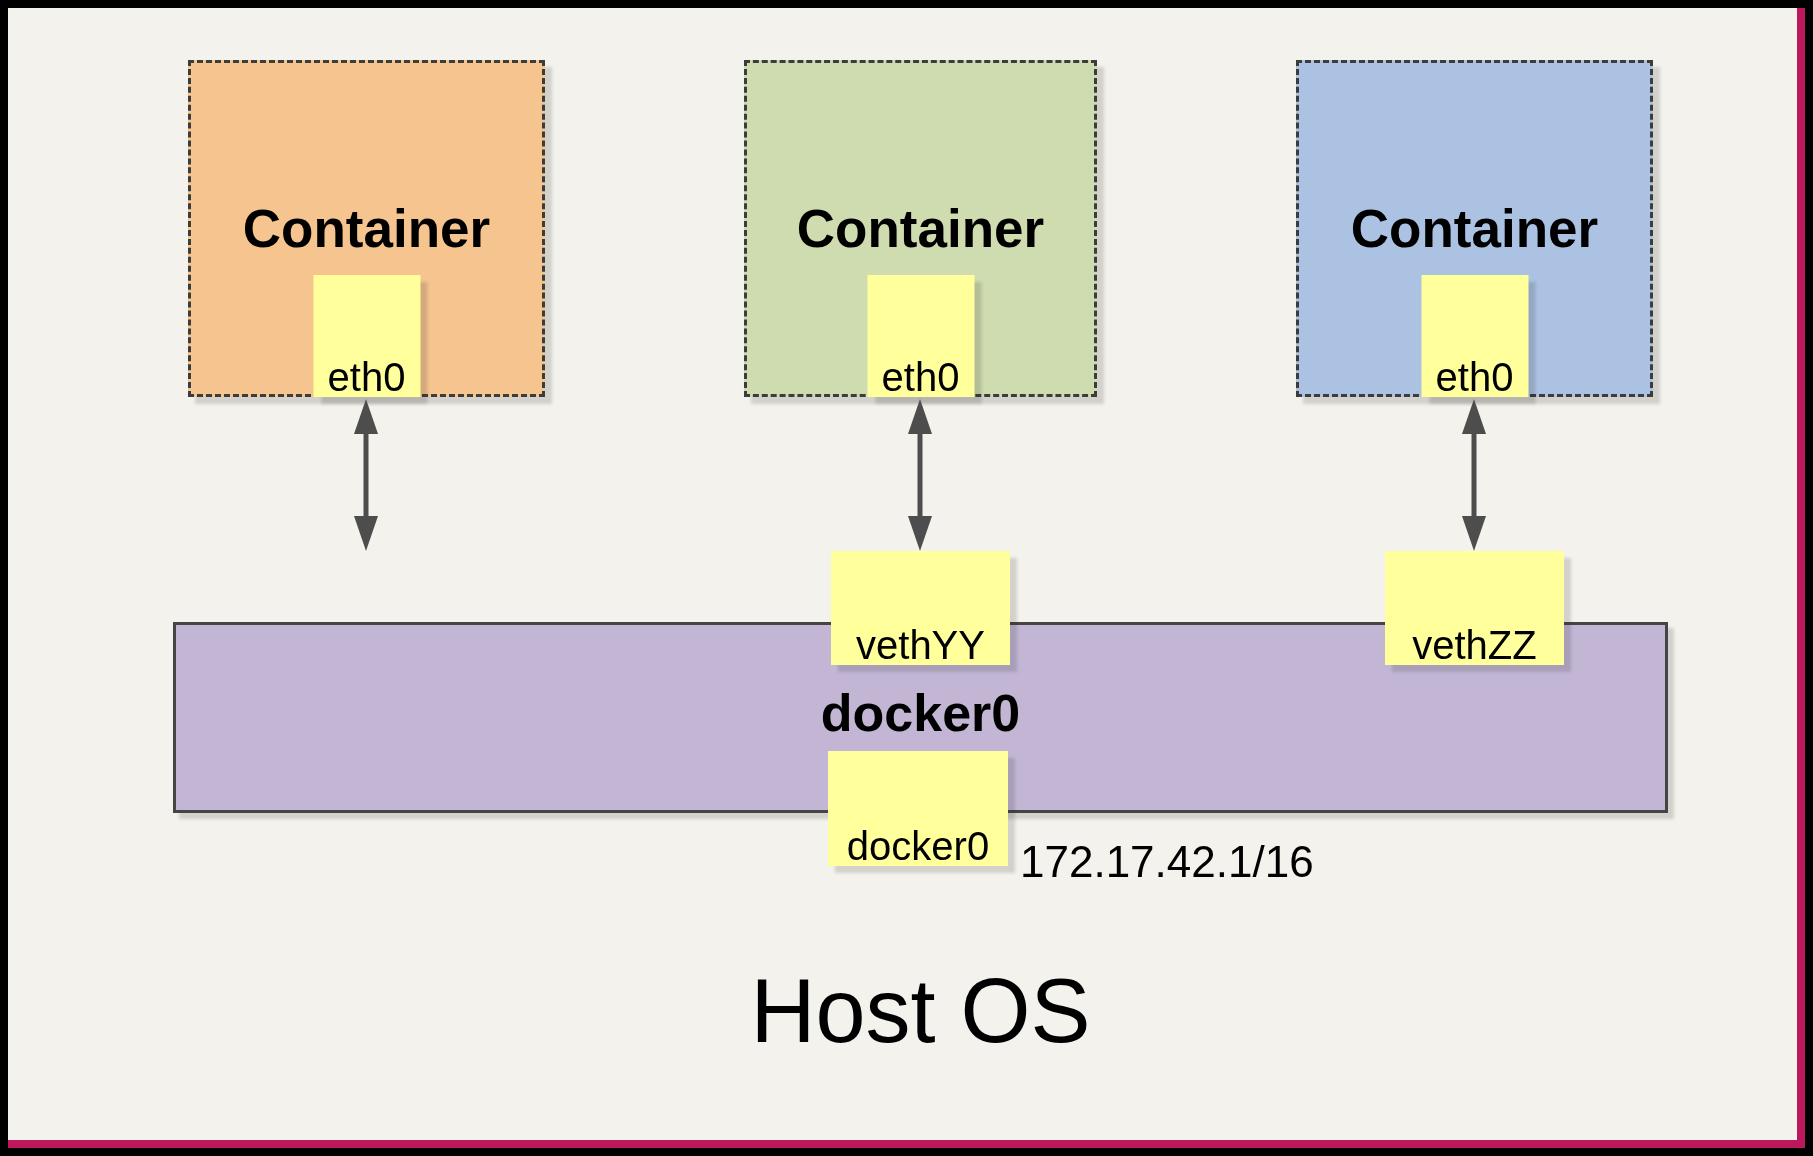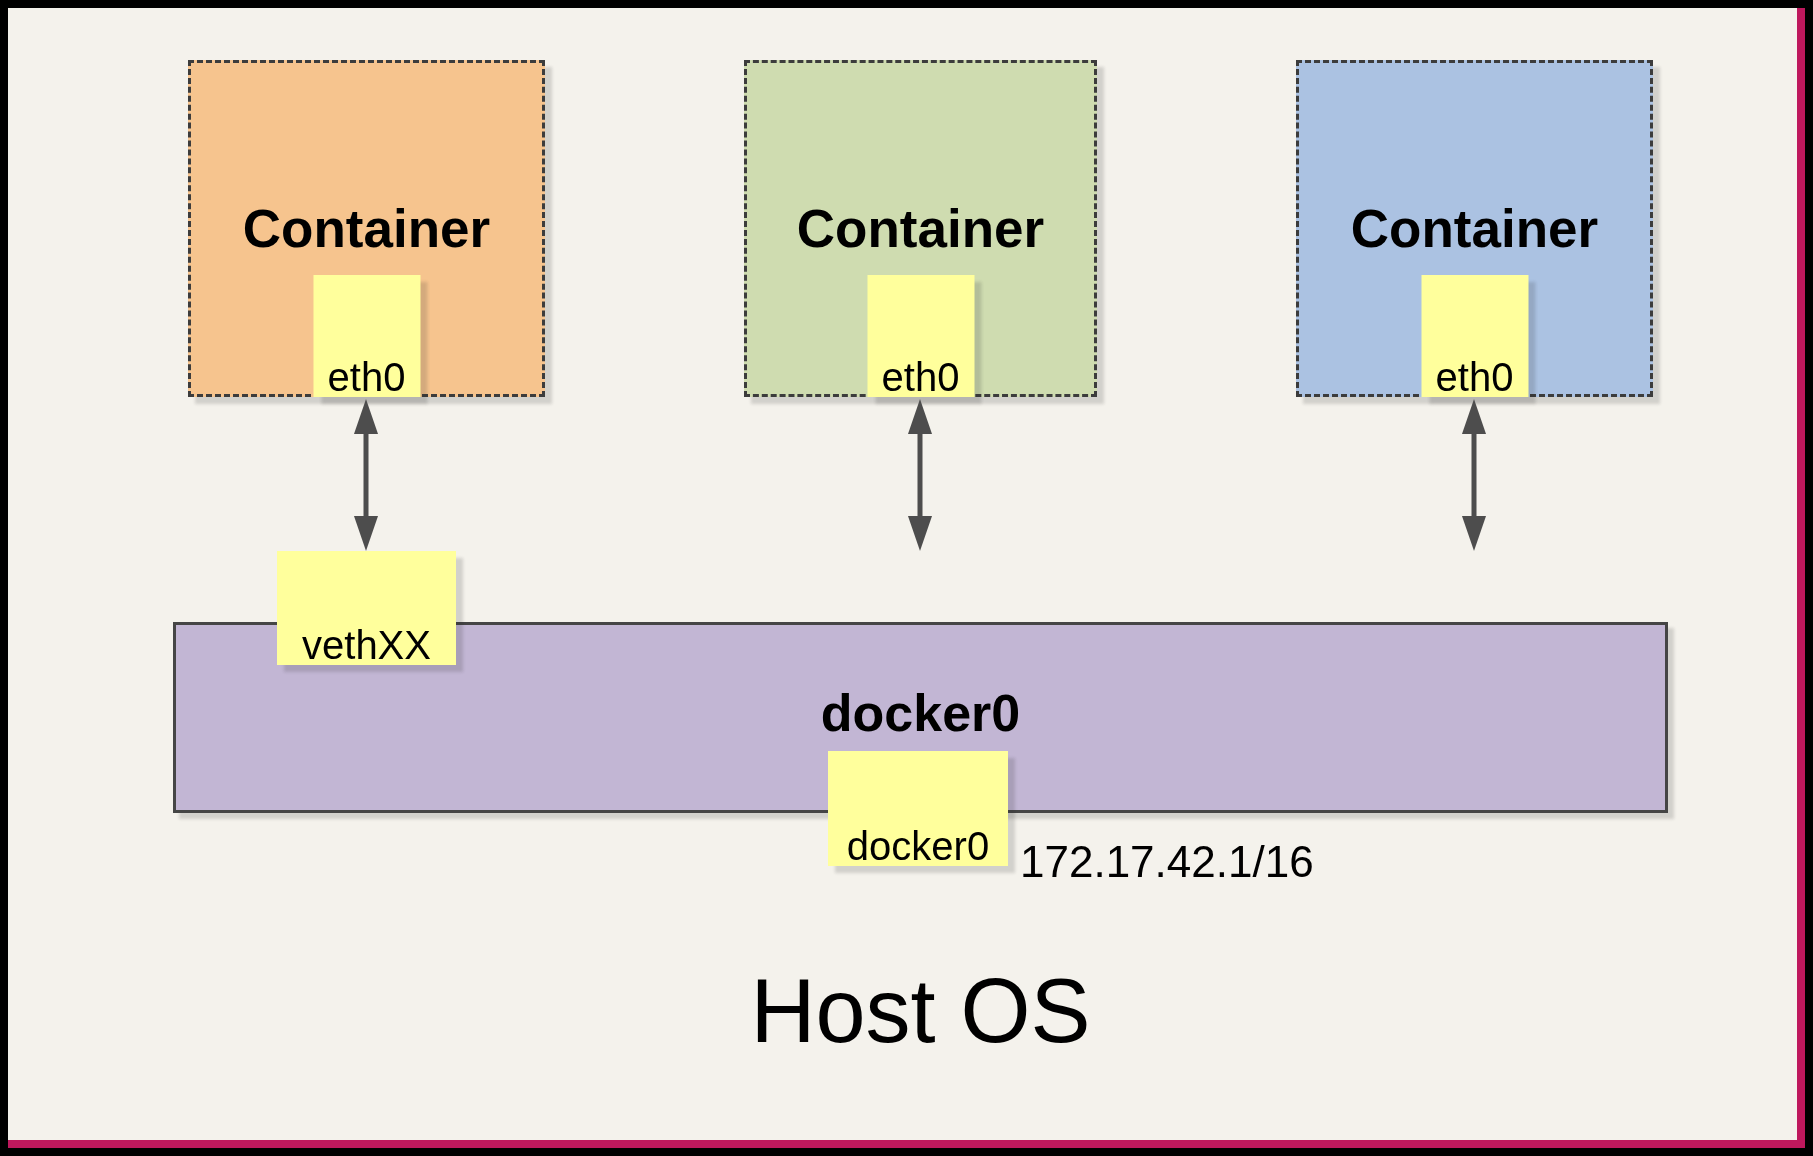--- a/index.html
+++ b/index.html
@@ -85,22 +85,25 @@
     <svg class="arrow" id="a3" viewBox="0 0 36 154">
       <line x1="18" y1="30" x2="18" y2="124" stroke="#4d4d4d" stroke-width="5"></line>
       <polygon points="18,1 30,36 6,36" fill="#4d4d4d"></polygon>
       <polygon points="18,153 30,118 6,118" fill="#4d4d4d"></polygon>
     </svg>
 
     <div id="bridge">
       <div id="bridgeLabel">docker0</div>
     </div>
 
-    <div class="note veth" id="v1">
-      <span>vethXX</span>
+    <div class="note veth" id="v2">
+      <span>vethYY</span>
+    </div>
+    <div class="note veth" id="v3">
+      <span>vethZZ</span>
     </div>
 
     <div class="note" id="d0box">
       <span>docker0</span>
     </div>
 
     <div id="ip">172.17.42.1/16</div>
 
     <div id="hostos">Host OS</div>
 

